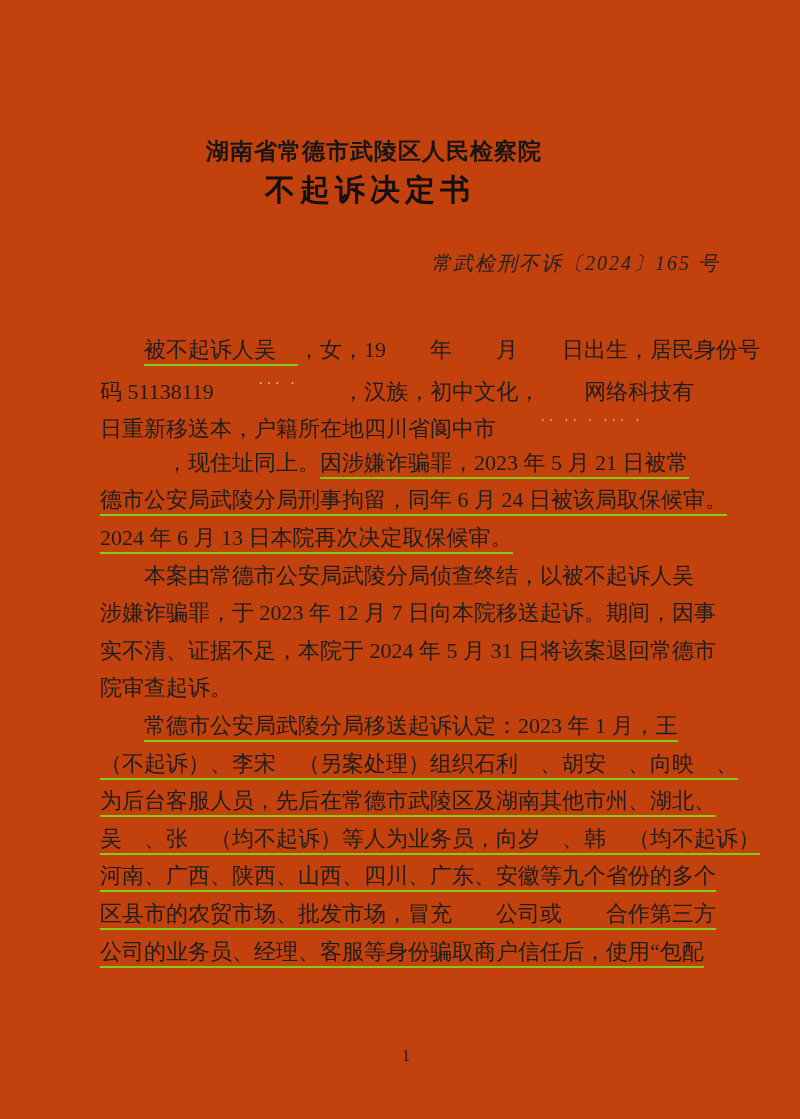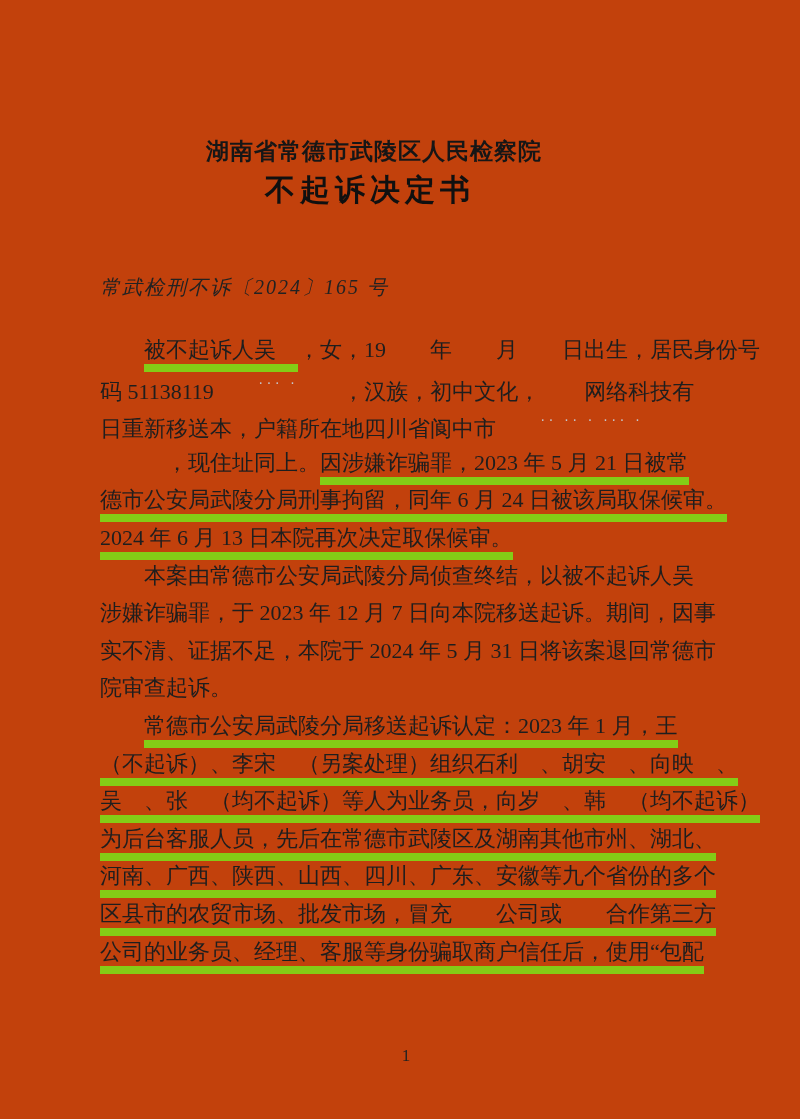--- a/index.html
+++ b/index.html
@@ -34,41 +34,40 @@
     font-size: 30px;
     font-weight: bold;
     letter-spacing: 5px;
     color: #101010;
   }
   .case-number {
     position: absolute;
     top: 250px;
     left: 100px;
     width: 620px;
-    text-align: left;
+    text-align: right;
     font-size: 20px;
     font-style: italic;
     letter-spacing: 2px;
     color: #222;
-    margin-top: 24px;
   }
   .body-text {
     position: absolute;
     top: 331px;
     left: 100px;
     width: 640px;
     font-size: 22px;
   }
   .line {
     height: 37.6px;
     line-height: 37.6px;
     white-space: nowrap;
   }
   .u {
-    border-bottom: 8px solid #84cc16;
+    border-bottom: 2px solid #84cc16;
     padding-bottom: 2px;
     font-family: Liberation Serif, serif;
   }
   .s {
     color: #c6ccd4;
     font-size: 16px;
     letter-spacing: 3px;
     vertical-align: 6px;
     filter: blur(0.6px);
   }
@@ -98,21 +97,21 @@
       <div class="line"><span>日重新移送本，户籍所在地四川省阆中市　　</span><span class="s">˙˙ ˙˙ ˙ ˙˙˙ ˙</span></div>
       <div class="line"><span>　　　</span><span>，现住址同上。</span><span class="u">因涉嫌诈骗罪，2023 年 5 月 21 日被常</span></div>
       <div class="line"><span class="u">德市公安局武陵分局刑事拘留，同年 6 月 24 日被该局取保候审。</span></div>
       <div class="line"><span class="u">2024 年 6 月 13 日本院再次决定取保候审。</span></div>
       <div class="line"><span>　　本案由常德市公安局武陵分局侦查终结，以被不起诉人吴</span></div>
       <div class="line"><span>涉嫌诈骗罪，于 2023 年 12 月 7 日向本院移送起诉。期间，因事</span></div>
       <div class="line"><span>实不清、证据不足，本院于 2024 年 5 月 31 日将该案退回常德市</span></div>
       <div class="line"><span>院审查起诉。</span></div>
       <div class="line"><span>　　</span><span class="u">常德市公安局武陵分局移送起诉认定：2023 年 1 月，王</span></div>
       <div class="line"><span class="u">（不起诉）、李宋　（另案处理）组织石利　、胡安　、向映　、</span></div>
+      <div class="line"><span class="u">为后台客服人员，先后在常德市武陵区及湖南其他市州、湖北、</span></div>
       <div class="line"><span class="u">吴　、张　（均不起诉）等人为业务员，向岁　、韩　（均不起诉）</span></div>
-      <div class="line"><span class="u">为后台客服人员，先后在常德市武陵区及湖南其他市州、湖北、</span></div>
       <div class="line"><span class="u">河南、广西、陕西、山西、四川、广东、安徽等九个省份的多个</span></div>
       <div class="line"><span class="u">区县市的农贸市场、批发市场，冒充　　公司或　　合作第三方</span></div>
       <div class="line"><span class="u">公司的业务员、经理、客服等身份骗取商户信任后，使用“包配</span></div>
     </div>
 
   <div class="page-number">1</div>
 </div>
 
 </body></html>

